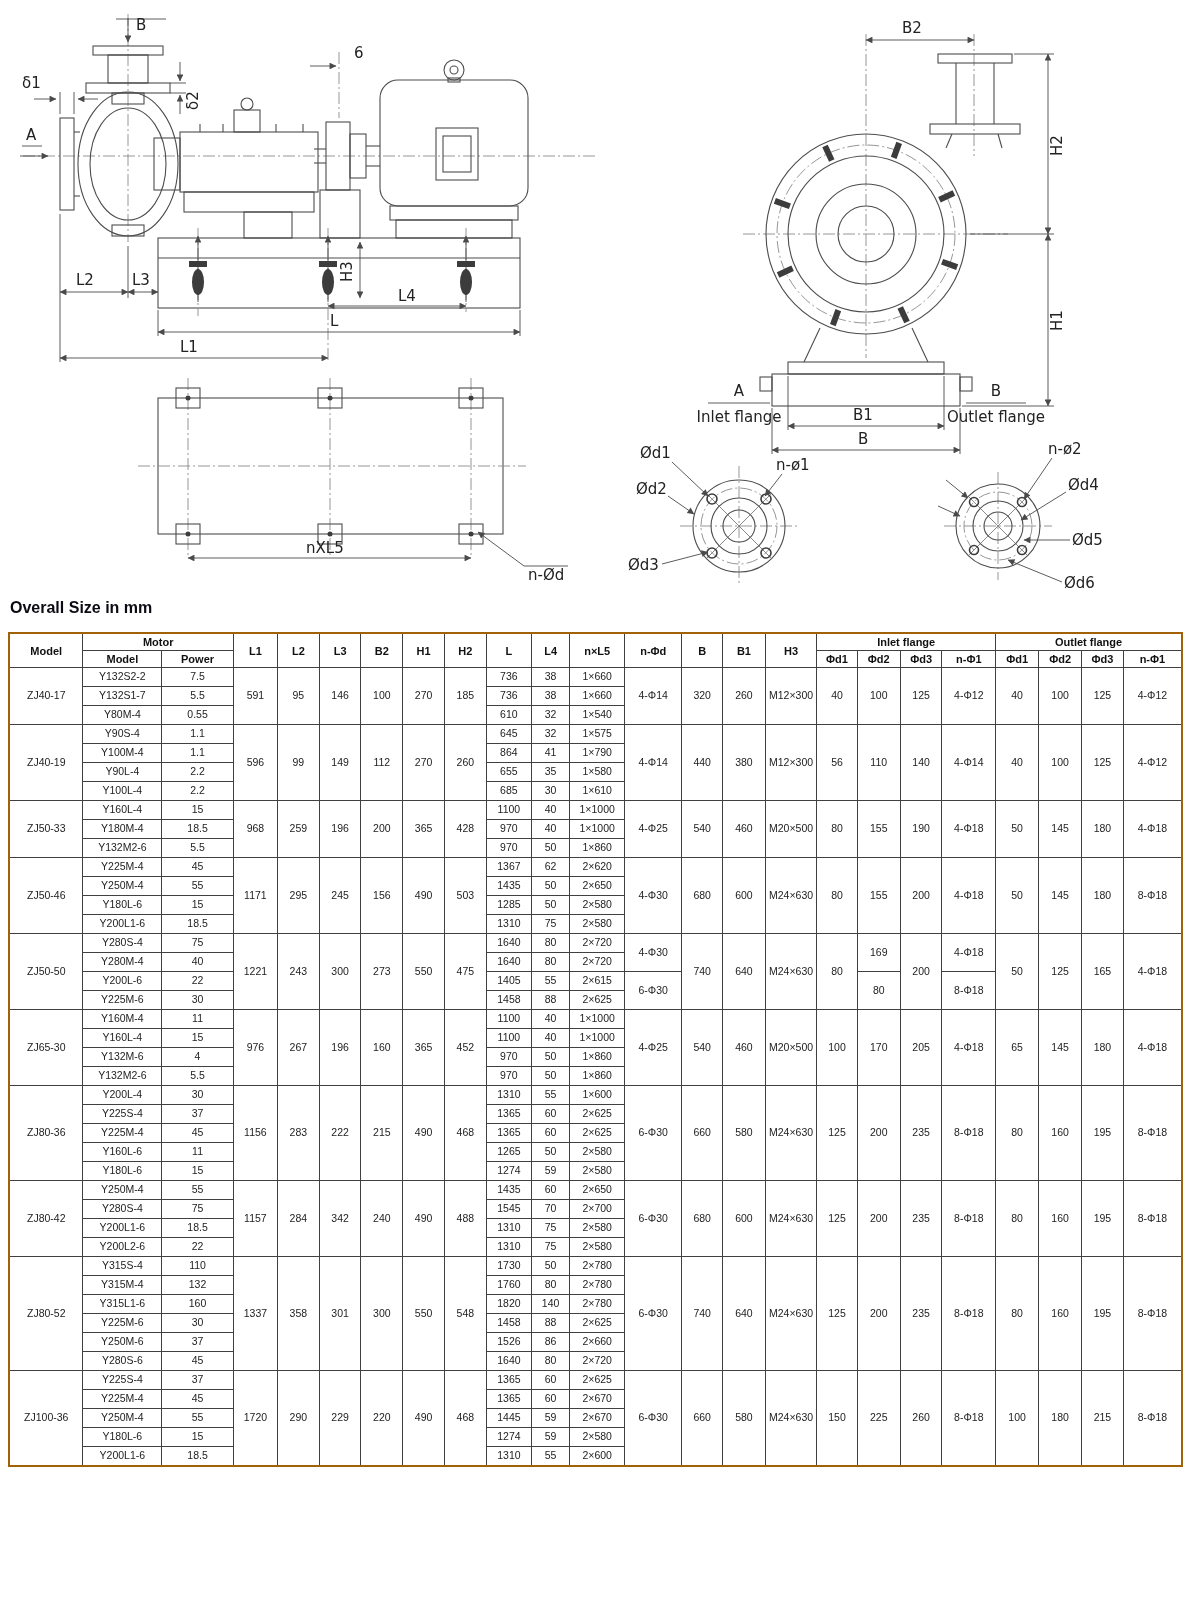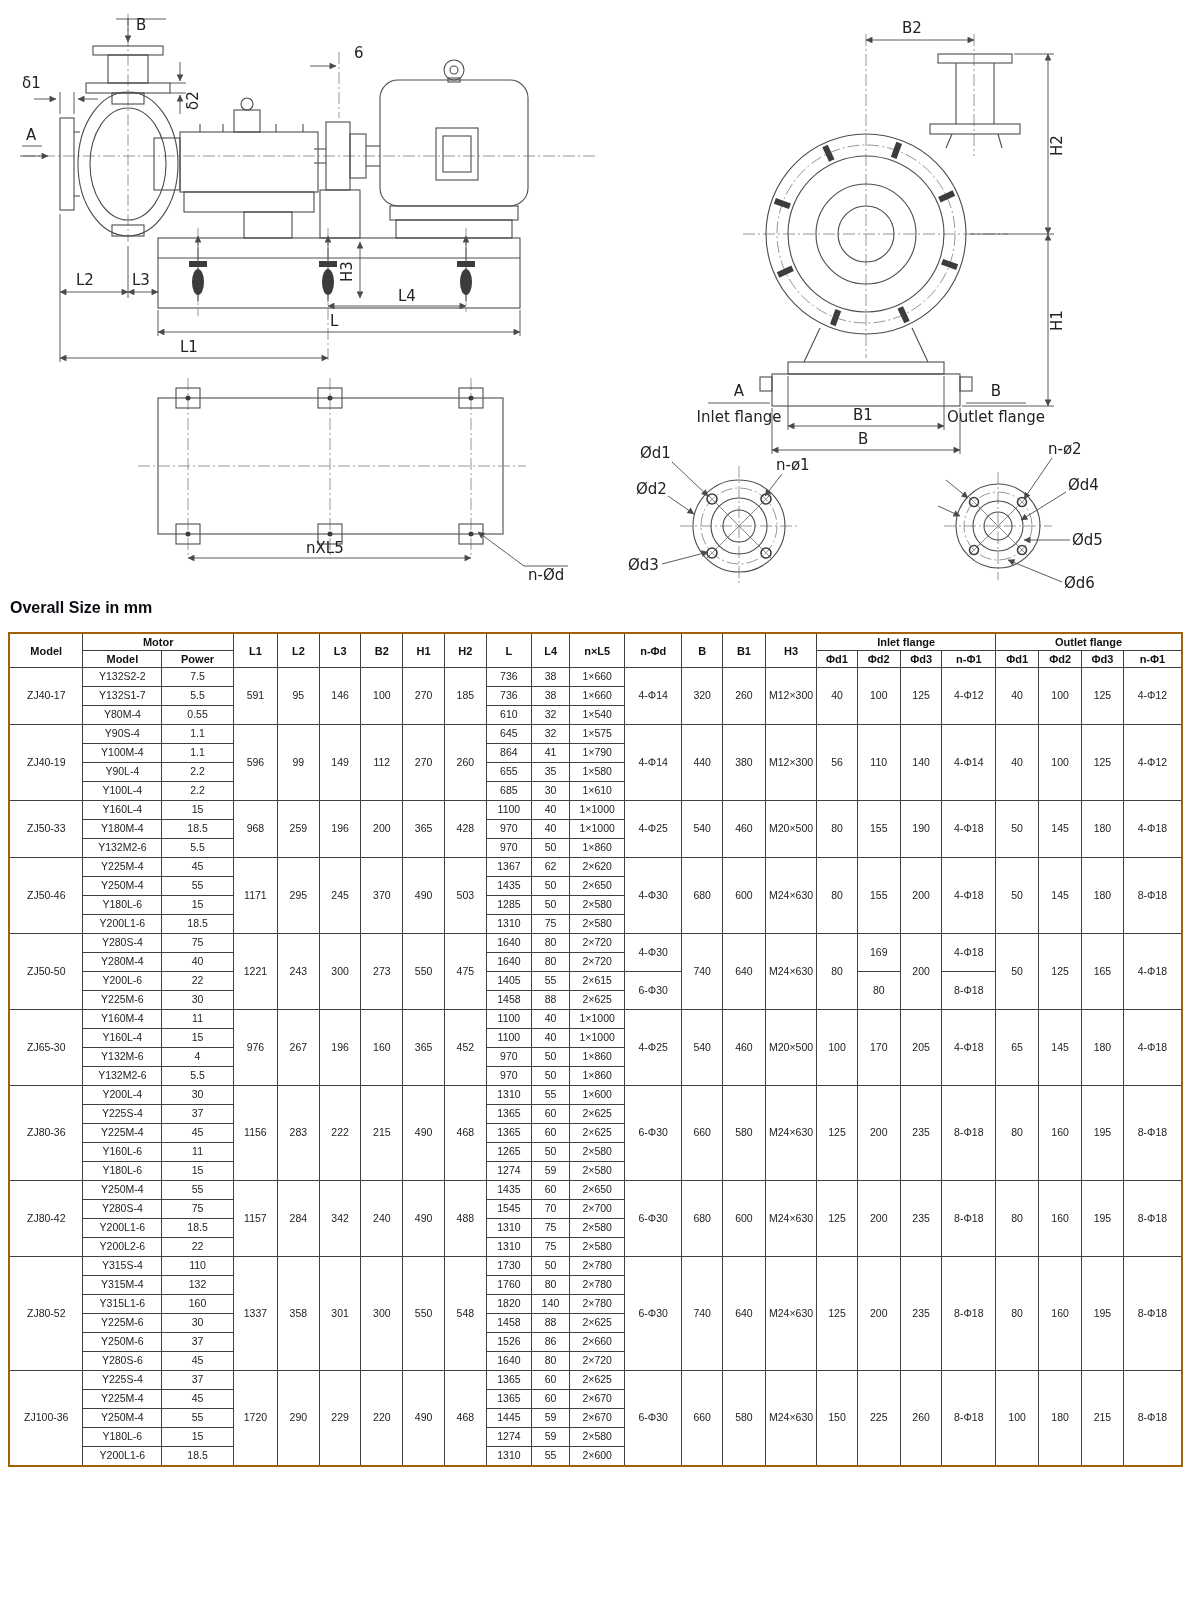--- a/index.html
+++ b/index.html
@@ -470,21 +470,21 @@
           <td>50</td>
           <td>1×860</td>
         </tr>
         <tr class="group-start">
           <td rowspan="4">ZJ50-46</td>
           <td>Y225M-4</td>
           <td>45</td>
           <td rowspan="4">1171</td>
           <td rowspan="4">295</td>
           <td rowspan="4">245</td>
-          <td rowspan="4">370</td>
+          <td rowspan="4">156</td>
           <td rowspan="4">490</td>
           <td rowspan="4">503</td>
           <td>1367</td>
           <td>62</td>
           <td>2×620</td>
           <td rowspan="4">4-Φ30</td>
           <td rowspan="4">680</td>
           <td rowspan="4">600</td>
           <td rowspan="4">M24×630</td>
           <td rowspan="4">80</td>

